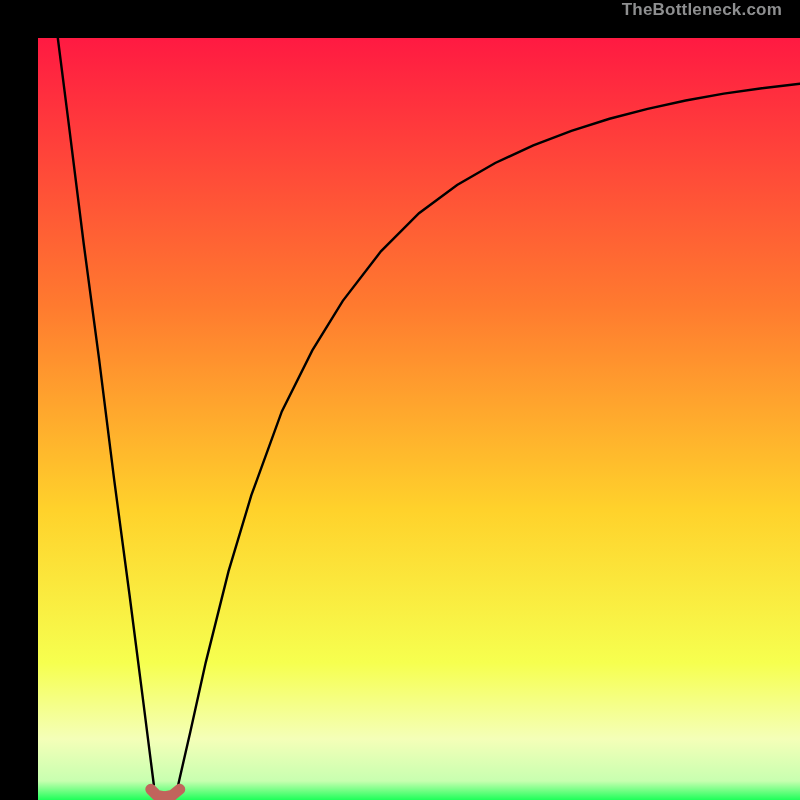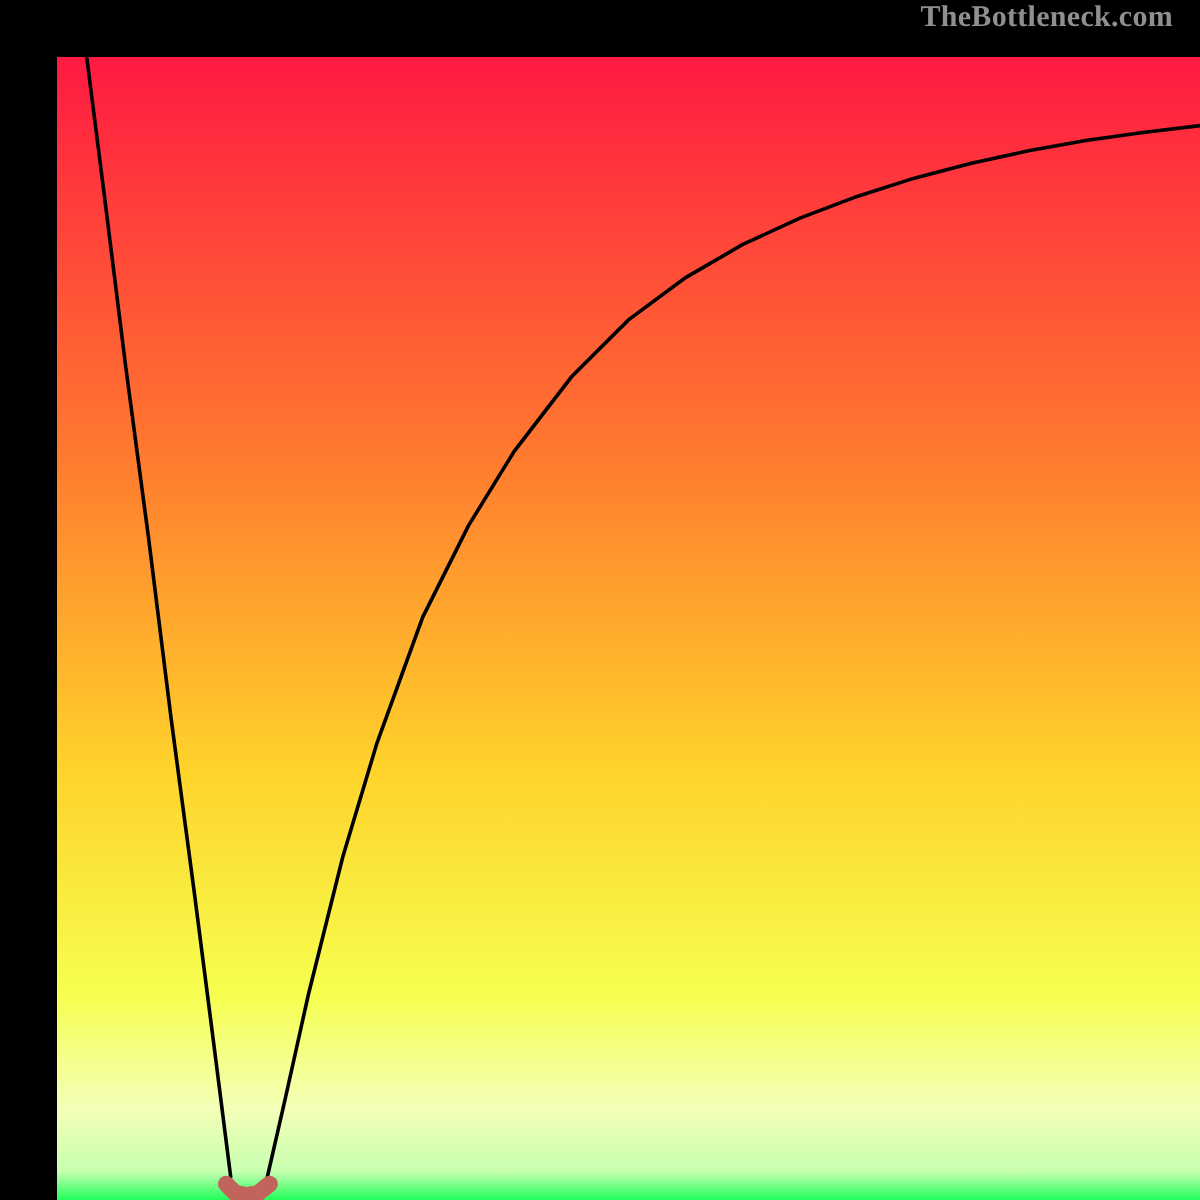--- a/index.html
+++ b/index.html
@@ -22,22 +22,22 @@
     position: absolute;
     left: 19px;
     top: 19px;
     width: 762px;
     height: 762px;
   }
   .watermark {
     position: absolute;
     top: 0px;
     right: 18px;
-    font-family: Liberation Serif, serif;
-    font-size: 20px;
+    font-family: Liberation Sans, sans-serif;
+    font-size: 17px;
     font-weight: 600;
     color: #8e8f90;
     letter-spacing: 0.2px;
   }
 </style>
 </head>
 <body>
 
 <div class="frame">
   <svg class="plot" viewBox="0 0 762 762" preserveAspectRatio="none">

